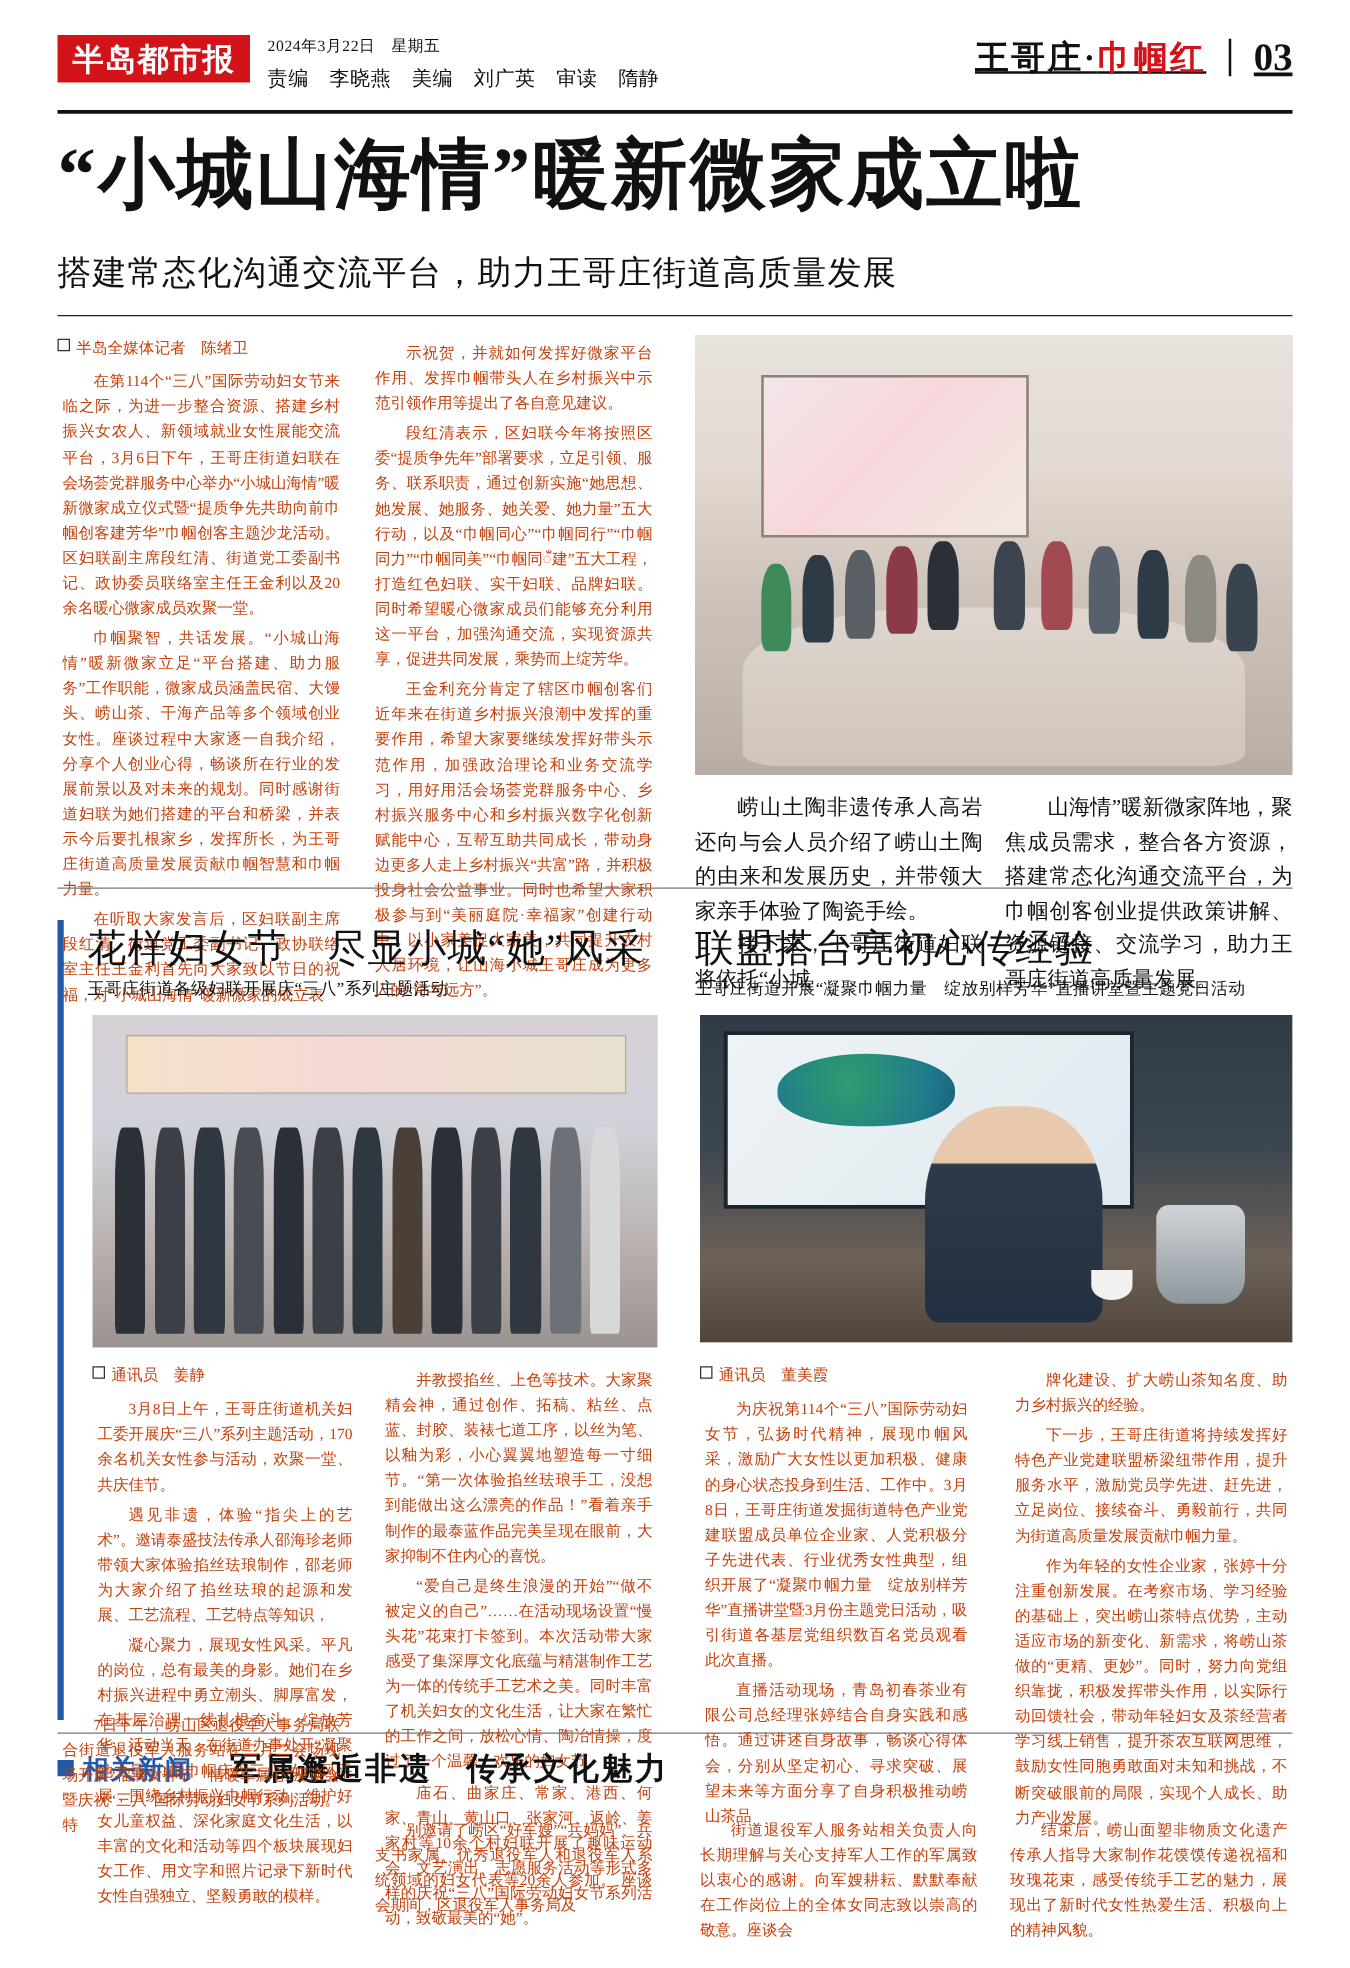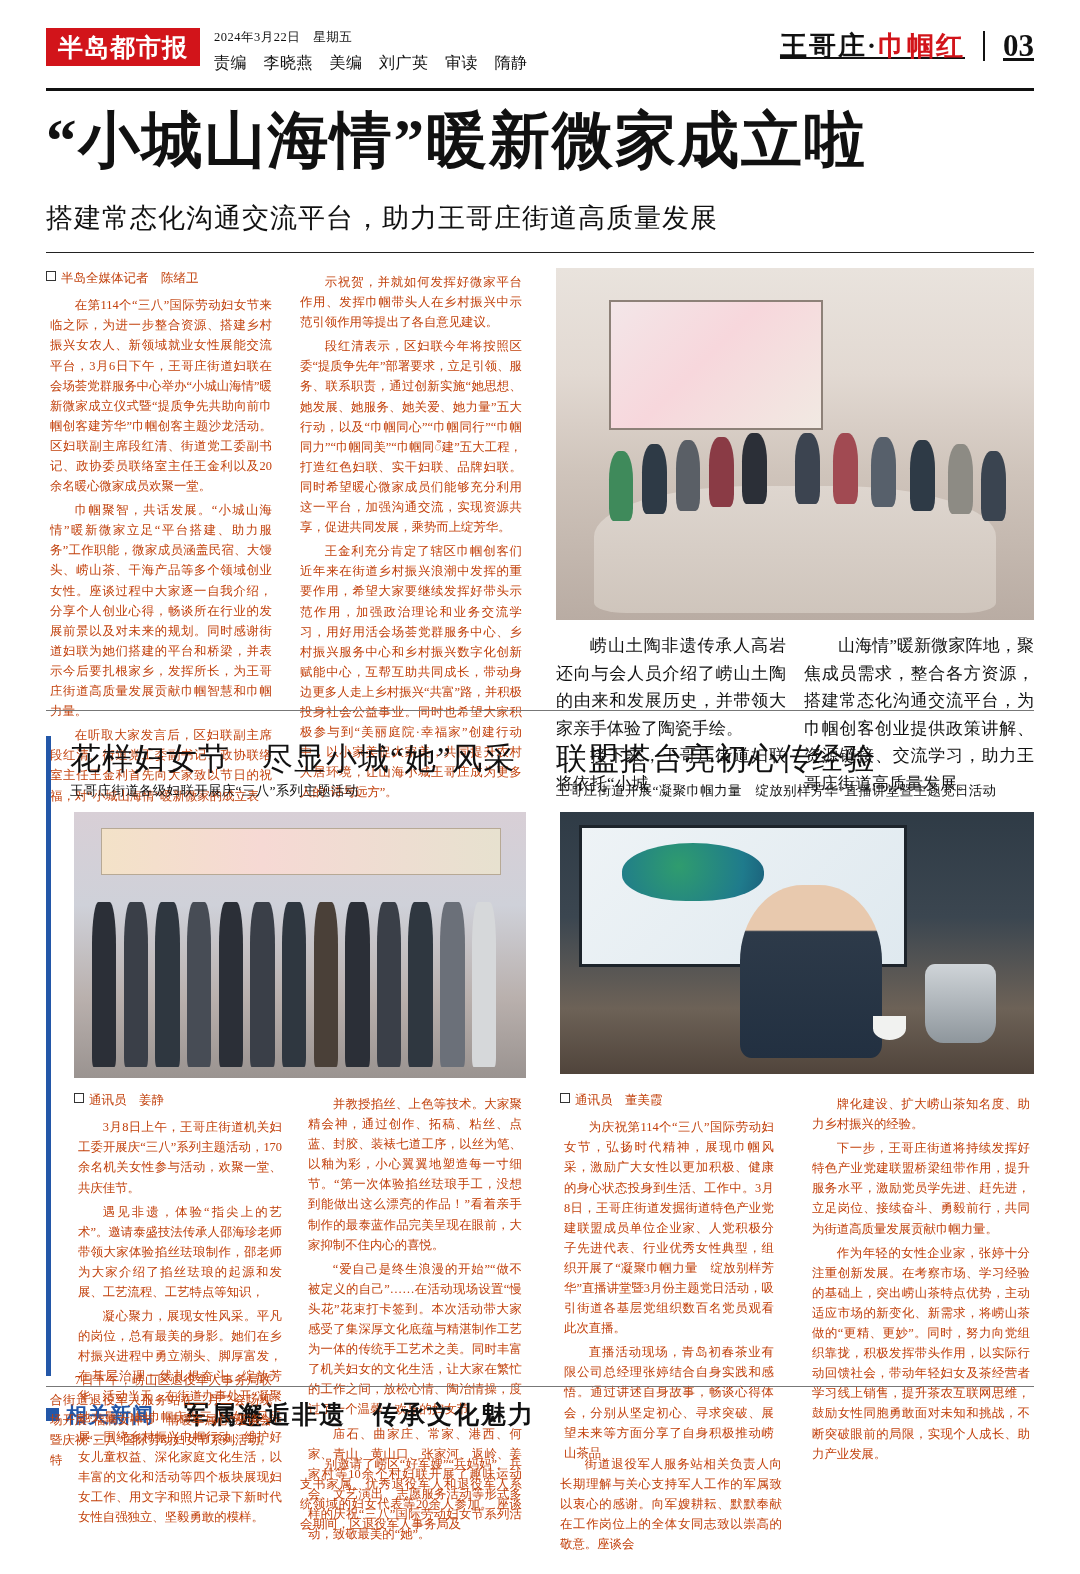--- a/index.html
+++ b/index.html
@@ -291,14 +291,17 @@
   <div class="col" style="left:46px;top:1366px;width:230px;">
     <p>7日下午，崂山区退役军人事务局联合街道退役军人服务站在二月二会场现场开展“福满女神节　情暖军属心”座谈会暨庆祝“三八”国际劳动妇女节系列活动。特</p>
   </div>
   <div class="col" style="left:296px;top:1450px;width:230px;">
     <p>别邀请了崂区“好军嫂”“兵妈妈”、兵支书家属、优秀退役军人和退役军人系统领域的妇女代表等20余人参加。
 座谈会期间，区退役军人事务局及</p>
   </div>
   <div class="col" style="left:556px;top:1450px;width:230px;">
     <p>街道退役军人服务站相关负责人向长期理解与关心支持军人工作的军属致以衷心的感谢。向军嫂耕耘、默默奉献在工作岗位上的全体女同志致以崇高的敬意。座谈会</p>
   </div>
+  <div class="col" style="left:804px;top:1450px;width:230px;">
+    <p>结束后，崂山面塑非物质文化遗产传承人指导大家制作花馍馍传递祝福和玫瑰花束，感受传统手工艺的魅力，展现出了新时代女性热爱生活、积极向上的精神风貌。</p>
+  </div>
 
 </div>
 
 </body></html>

